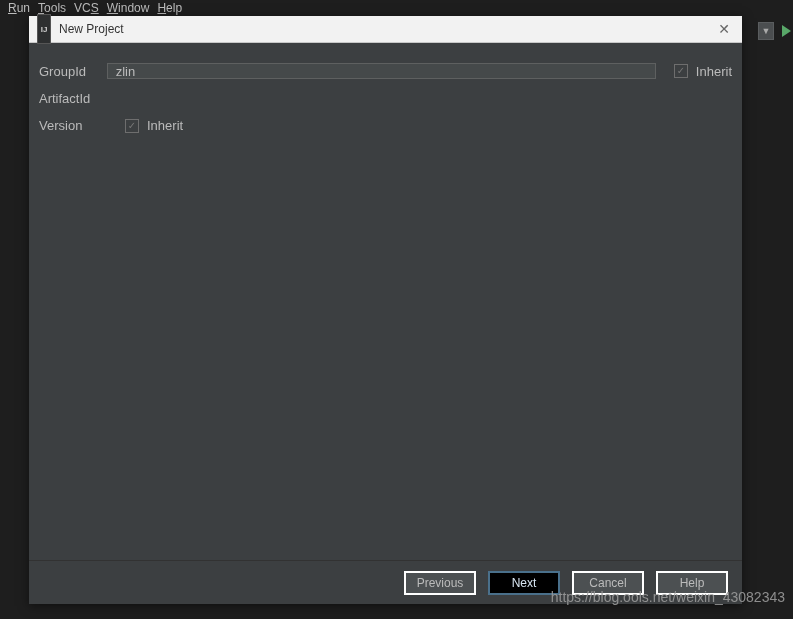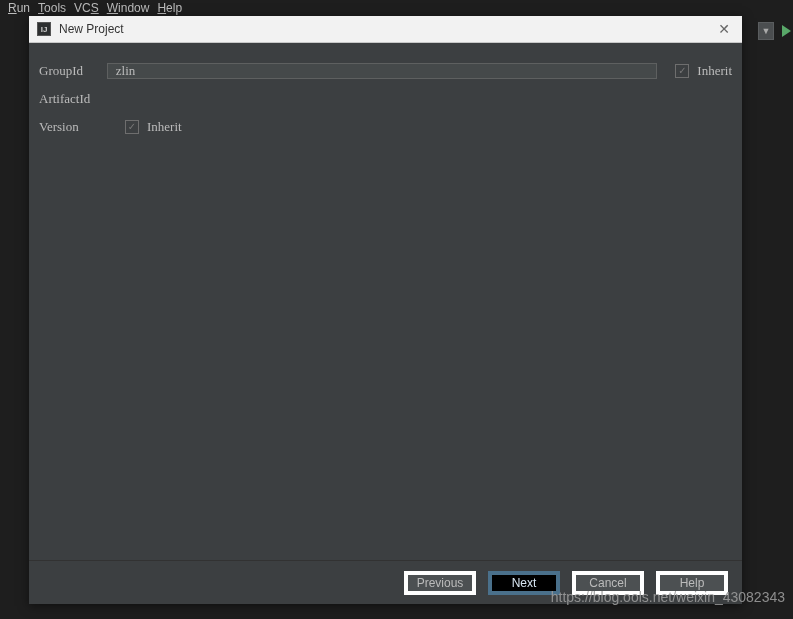--- a/index.html
+++ b/index.html
@@ -65,21 +65,21 @@
       height: 27px;
       background: #f2f2f2;
       display: flex;
       align-items: center;
       padding: 0 8px;
       color: #333;
       font-size: 12px;
       border-bottom: 1px solid #c8c8c8;
     }
     .titlebar .icon {
-      width: 14px; height: 14px;
+      width: 14px; height: 30px;
       background: #2d2f30;
       border: 1px solid #555;
       margin-right: 8px;
       display: inline-flex;
       align-items: center;
       justify-content: center;
       color: #ccc;
       font-size: 8px;
       font-weight: bold;
     }
@@ -90,21 +90,20 @@
       align-items: center;
       justify-content: center;
       color: #666;
       font-size: 14px;
       cursor: pointer;
     }
     .dialog-body {
       flex: 1;
       padding: 20px 10px 10px 10px;
       position: relative;
-      font-family: Liberation Serif, serif;
     }
     .form-row {
       display: flex;
       align-items: center;
       margin-bottom: 12px;
     }
     .form-label {
       width: 68px;
       color: #bbbbbb;
       font-size: 13px;
@@ -145,21 +144,21 @@
       display: flex;
       align-items: center;
       justify-content: flex-end;
       padding: 0 14px;
       gap: 12px;
     }
     .btn {
       min-width: 72px;
       height: 24px;
       background: #4c5052;
-      border: 4px solid #ffffff;
+      border: 2px solid #ffffff;
       color: #bbbbbb;
       font-size: 12px;
       display: inline-flex;
       align-items: center;
       justify-content: center;
       cursor: pointer;
     }
     .btn.primary {
       background: #000000;
       border-color: #4a708b;

